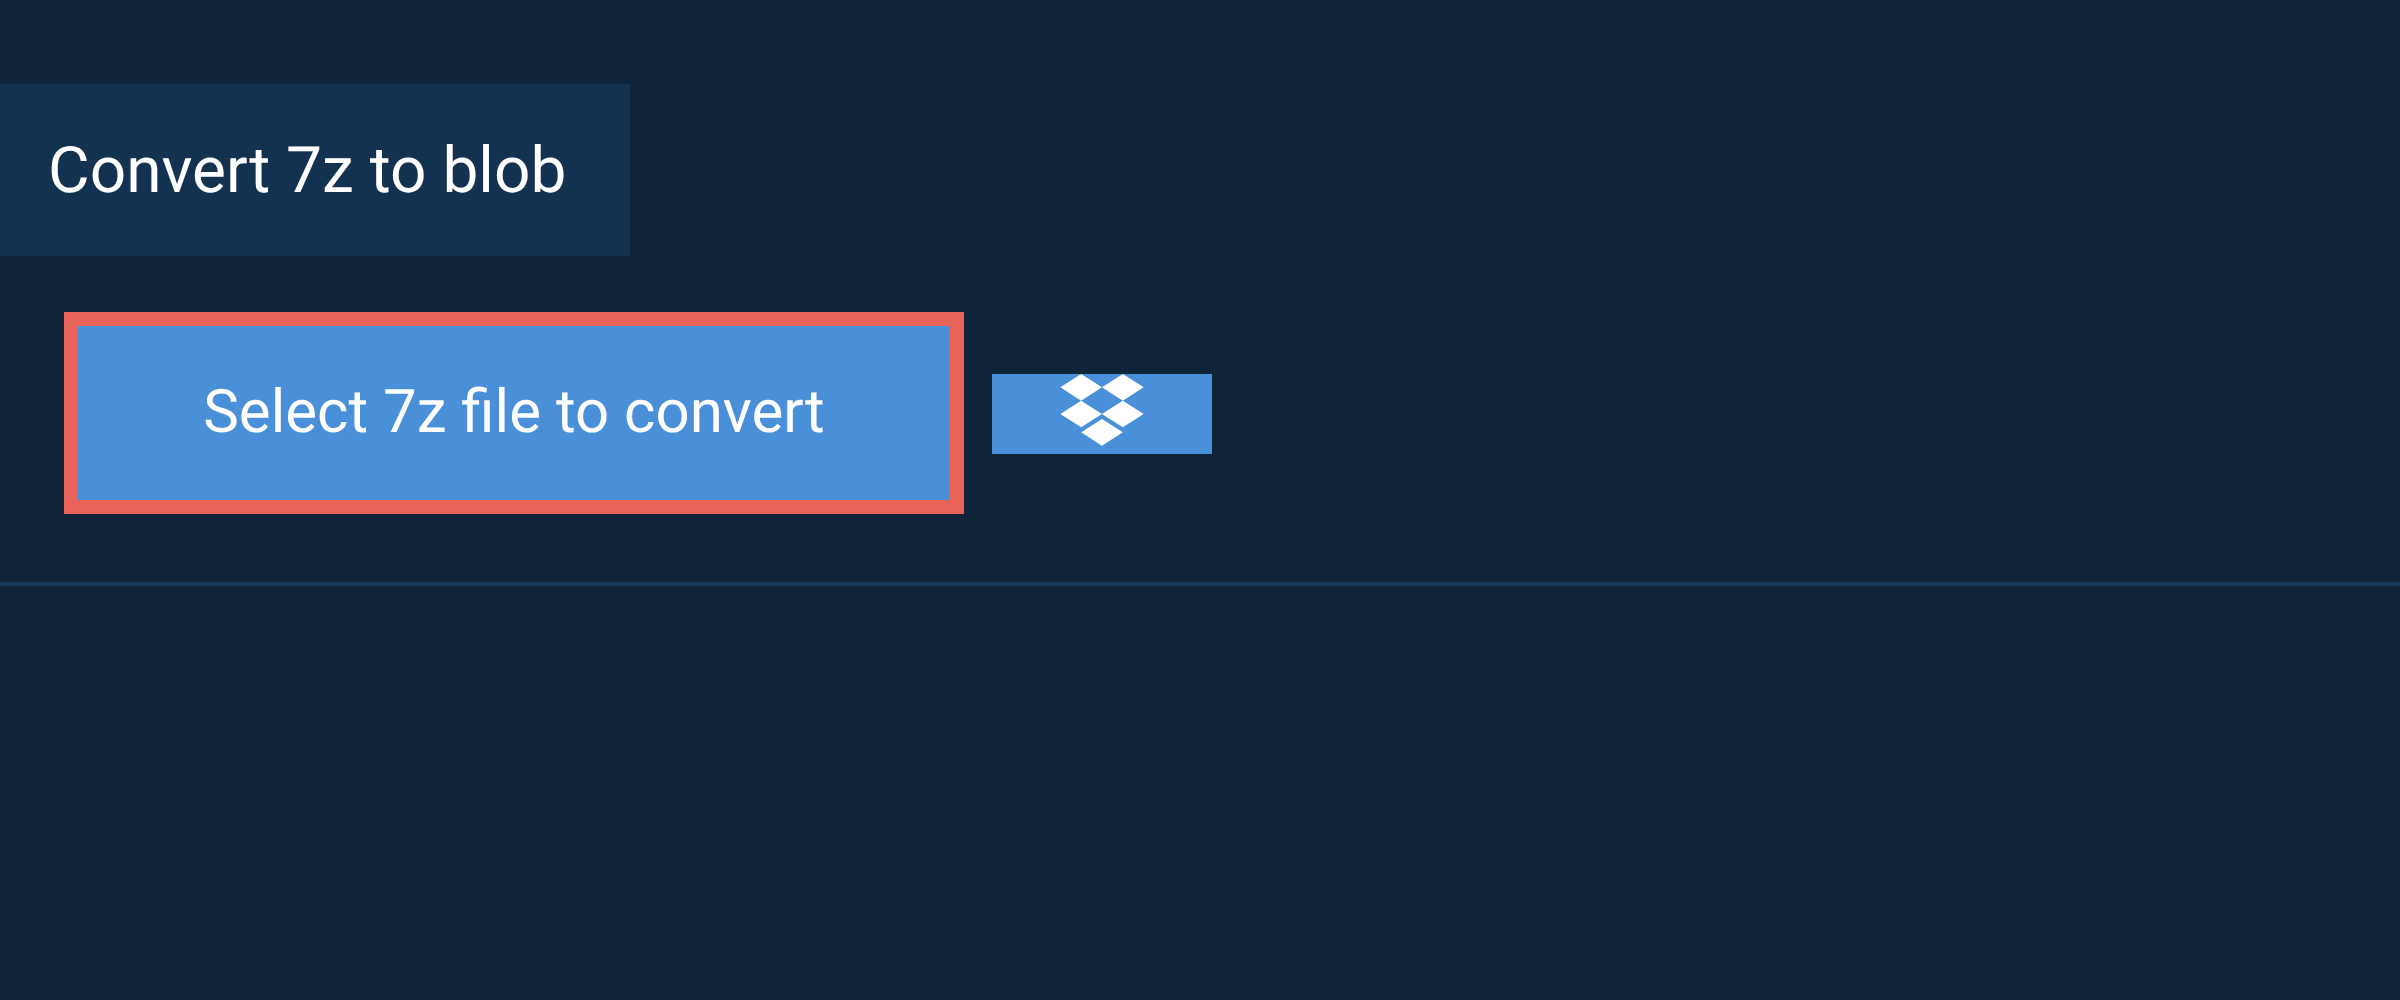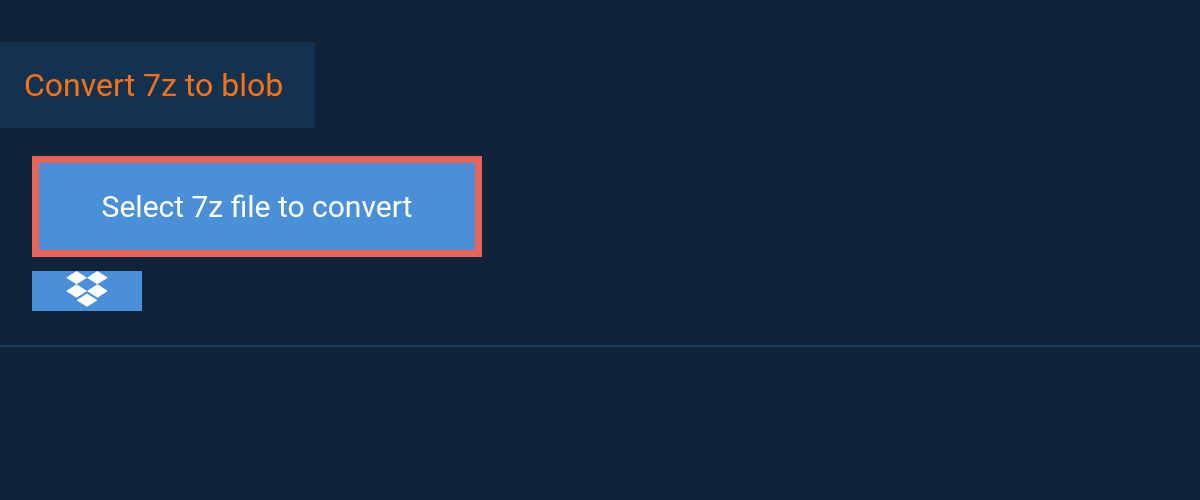--- a/index.html
+++ b/index.html
@@ -11,32 +11,31 @@
       width: 1200px;
       height: 500px;
       background: #0f2438;
       font-family: -apple-system, BlinkMacSystemFont, "Segoe UI", Roboto, Helvetica, Arial, sans-serif;
       overflow: hidden;
     }
     .header-tab {
       background: #13324f;
       display: inline-block;
       padding: 24px 32px 24px 24px;
-      color: #f97316;
+      color: #ffffff;
       font-size: 32px;
       font-weight: 400;
       margin-top: 42px;
     }
     .action-row {
       display: flex;
-      align-items: flex-start;
+      align-items: center;
       margin-top: 28px;
       margin-left: 32px;
       gap: 14px;
-      flex-direction: column;
     }
     .select-button {
       background: #4a90d9;
       border: 7px solid #e86458;
       color: #ffffff;
       font-size: 30px;
       font-weight: 400;
       padding: 26px 40px;
       cursor: pointer;
       display: flex;

